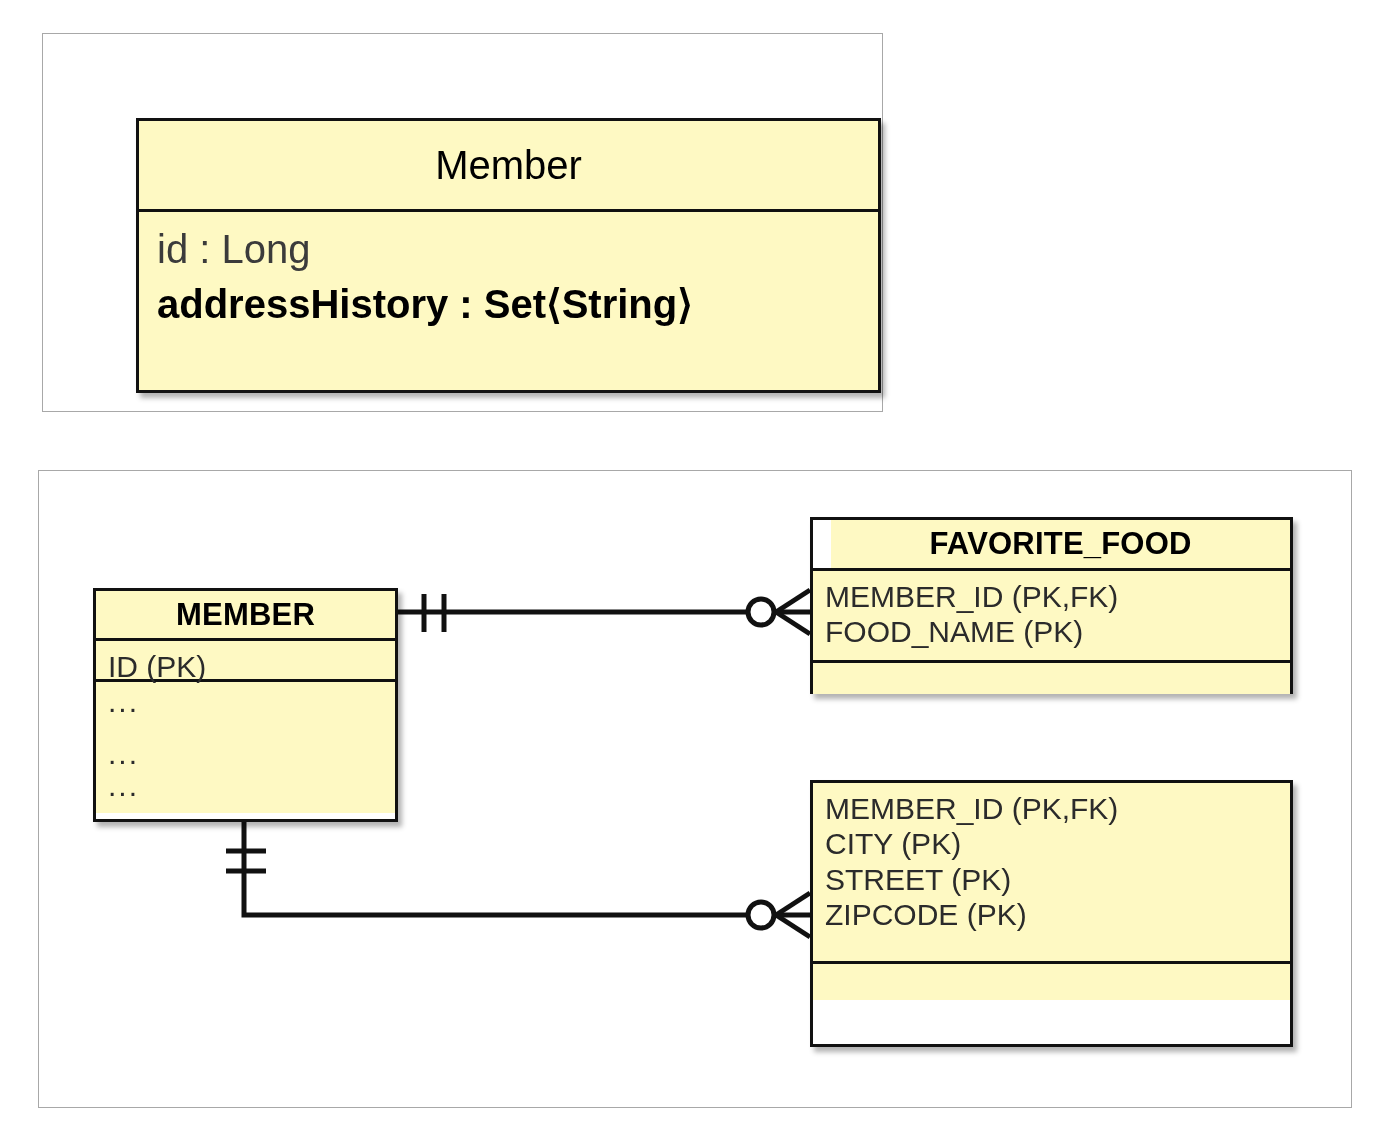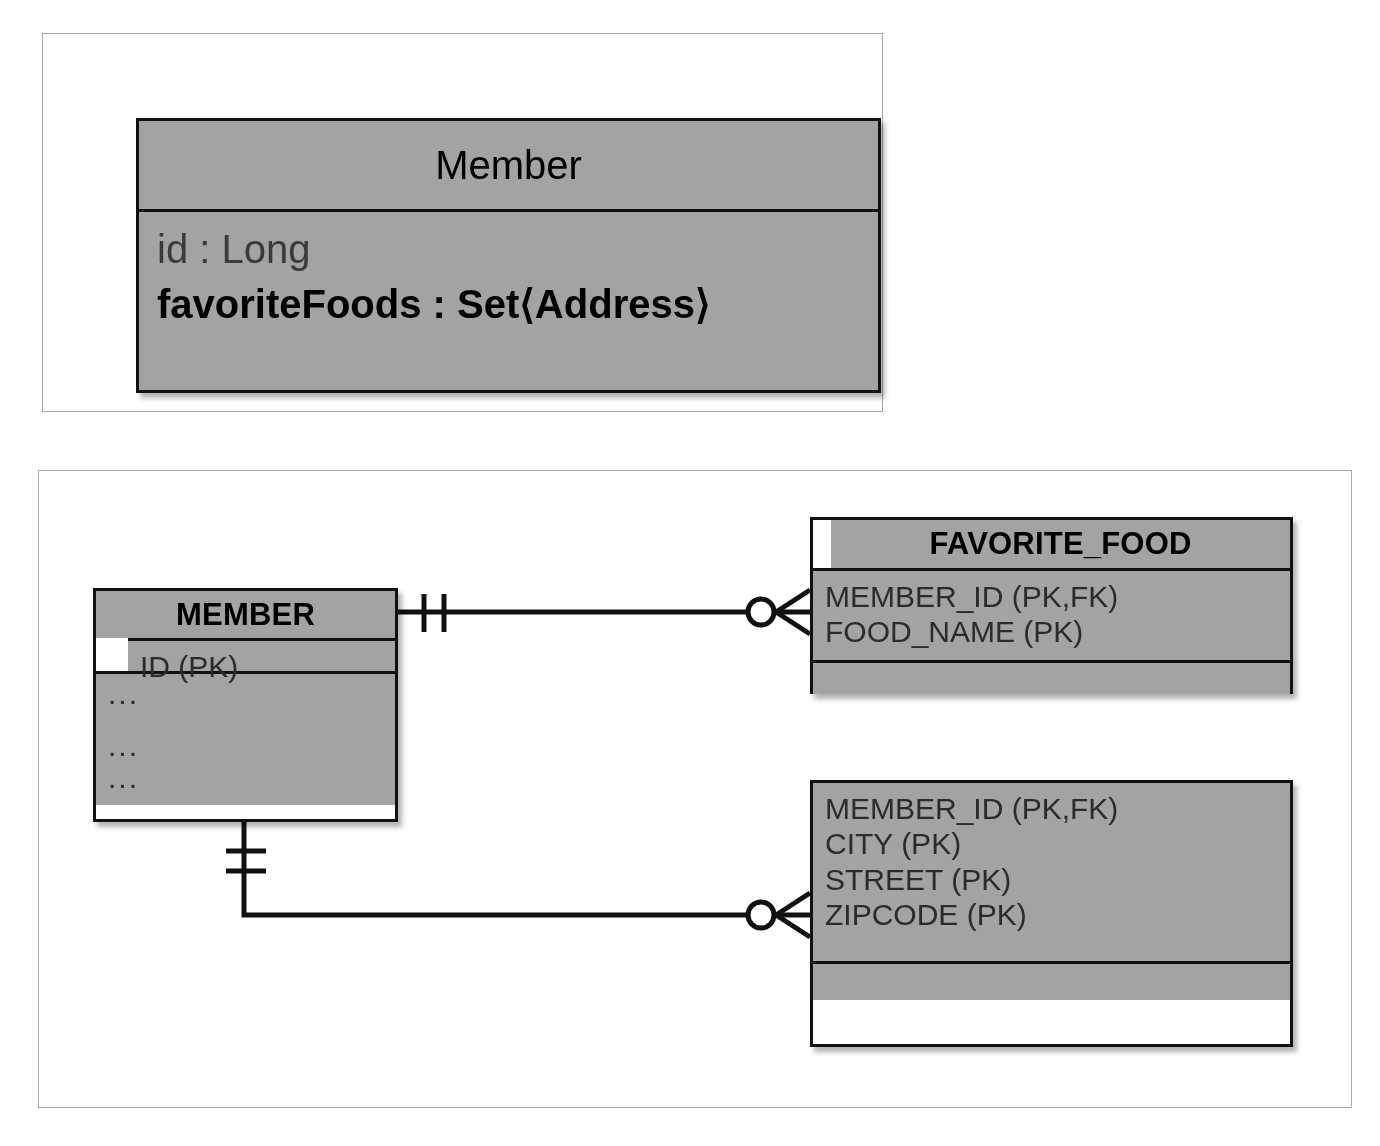--- a/index.html
+++ b/index.html
@@ -40,21 +40,21 @@
   
   .box {
     position: absolute;
     background: #ffffff;
     border: 3px solid #111111;
     box-sizing: border-box;
     box-shadow: 4px 5px 5px rgba(0,0,0,0.30);
   }
   .box-section {
     box-sizing: border-box;
-    background: #a3a3a3;
+    background: #fef9c3;
   }
   .box-section + .box-section {
     border-top: 3px solid #111111;
   }
 
   
   #uml-class {
     left: 93px;
     top: 84px;
     width: 745px;
@@ -112,21 +112,21 @@
   .erd-row.dots {
     font-size: 30px;
     letter-spacing: 2px;
   }
   .erd-empty {
     
   }
 
   #tbl-member    { left: 93px;  top: 588px; width: 305px; height: 234px; }
   #tbl-member .erd-title { height: 47px; }
-  #tbl-member .sec-pk    { height: 33px; margin-left: 32px; }
+  #tbl-member .sec-pk    { height: 41px; }
   #tbl-member .sec-rest  { height: 134px; }
 
   #tbl-favorite-food { left: 810px; top: 517px; width: 483px; height: 177px; }
   #tbl-favorite-food .erd-title { height: 48px; margin-left: 18px; }
   #tbl-favorite-food .sec-pk    { height: 92px; }
   #tbl-favorite-food .sec-rest  { height: 34px; }
 
   #tbl-address { left: 810px; top: 780px; width: 483px; height: 267px; }
   #tbl-address .erd-title { height: 47px; }
   #tbl-address .sec-pk    { height: 178px; }
@@ -155,21 +155,21 @@
 </head>
 <body>
 
 <div class="panel" id="uml-panel">
   <div class="box" id="uml-class">
     <div class="box-section uml-title">
       <span class="uml-title-text">Member</span>
     </div>
     <div class="box-section uml-attrs">
       <div class="uml-attr weak">id : Long</div>
-      <div class="uml-attr strong">favoriteFoods : Set⟨Address⟩</div>
+      <div class="uml-attr strong">addressHistory : Set⟨String⟩</div>
     </div>
   </div>
 </div>
 
 <div class="panel" id="erd-panel"></div>
 
 <svg id="connectors" viewBox="0 0 1380 1146" xmlns="http://www.w3.org/2000/svg">
   <g stroke="#111111" stroke-width="5" fill="none" stroke-linecap="butt">
 
     <line x1="398" y1="612" x2="748" y2="612"></line>

